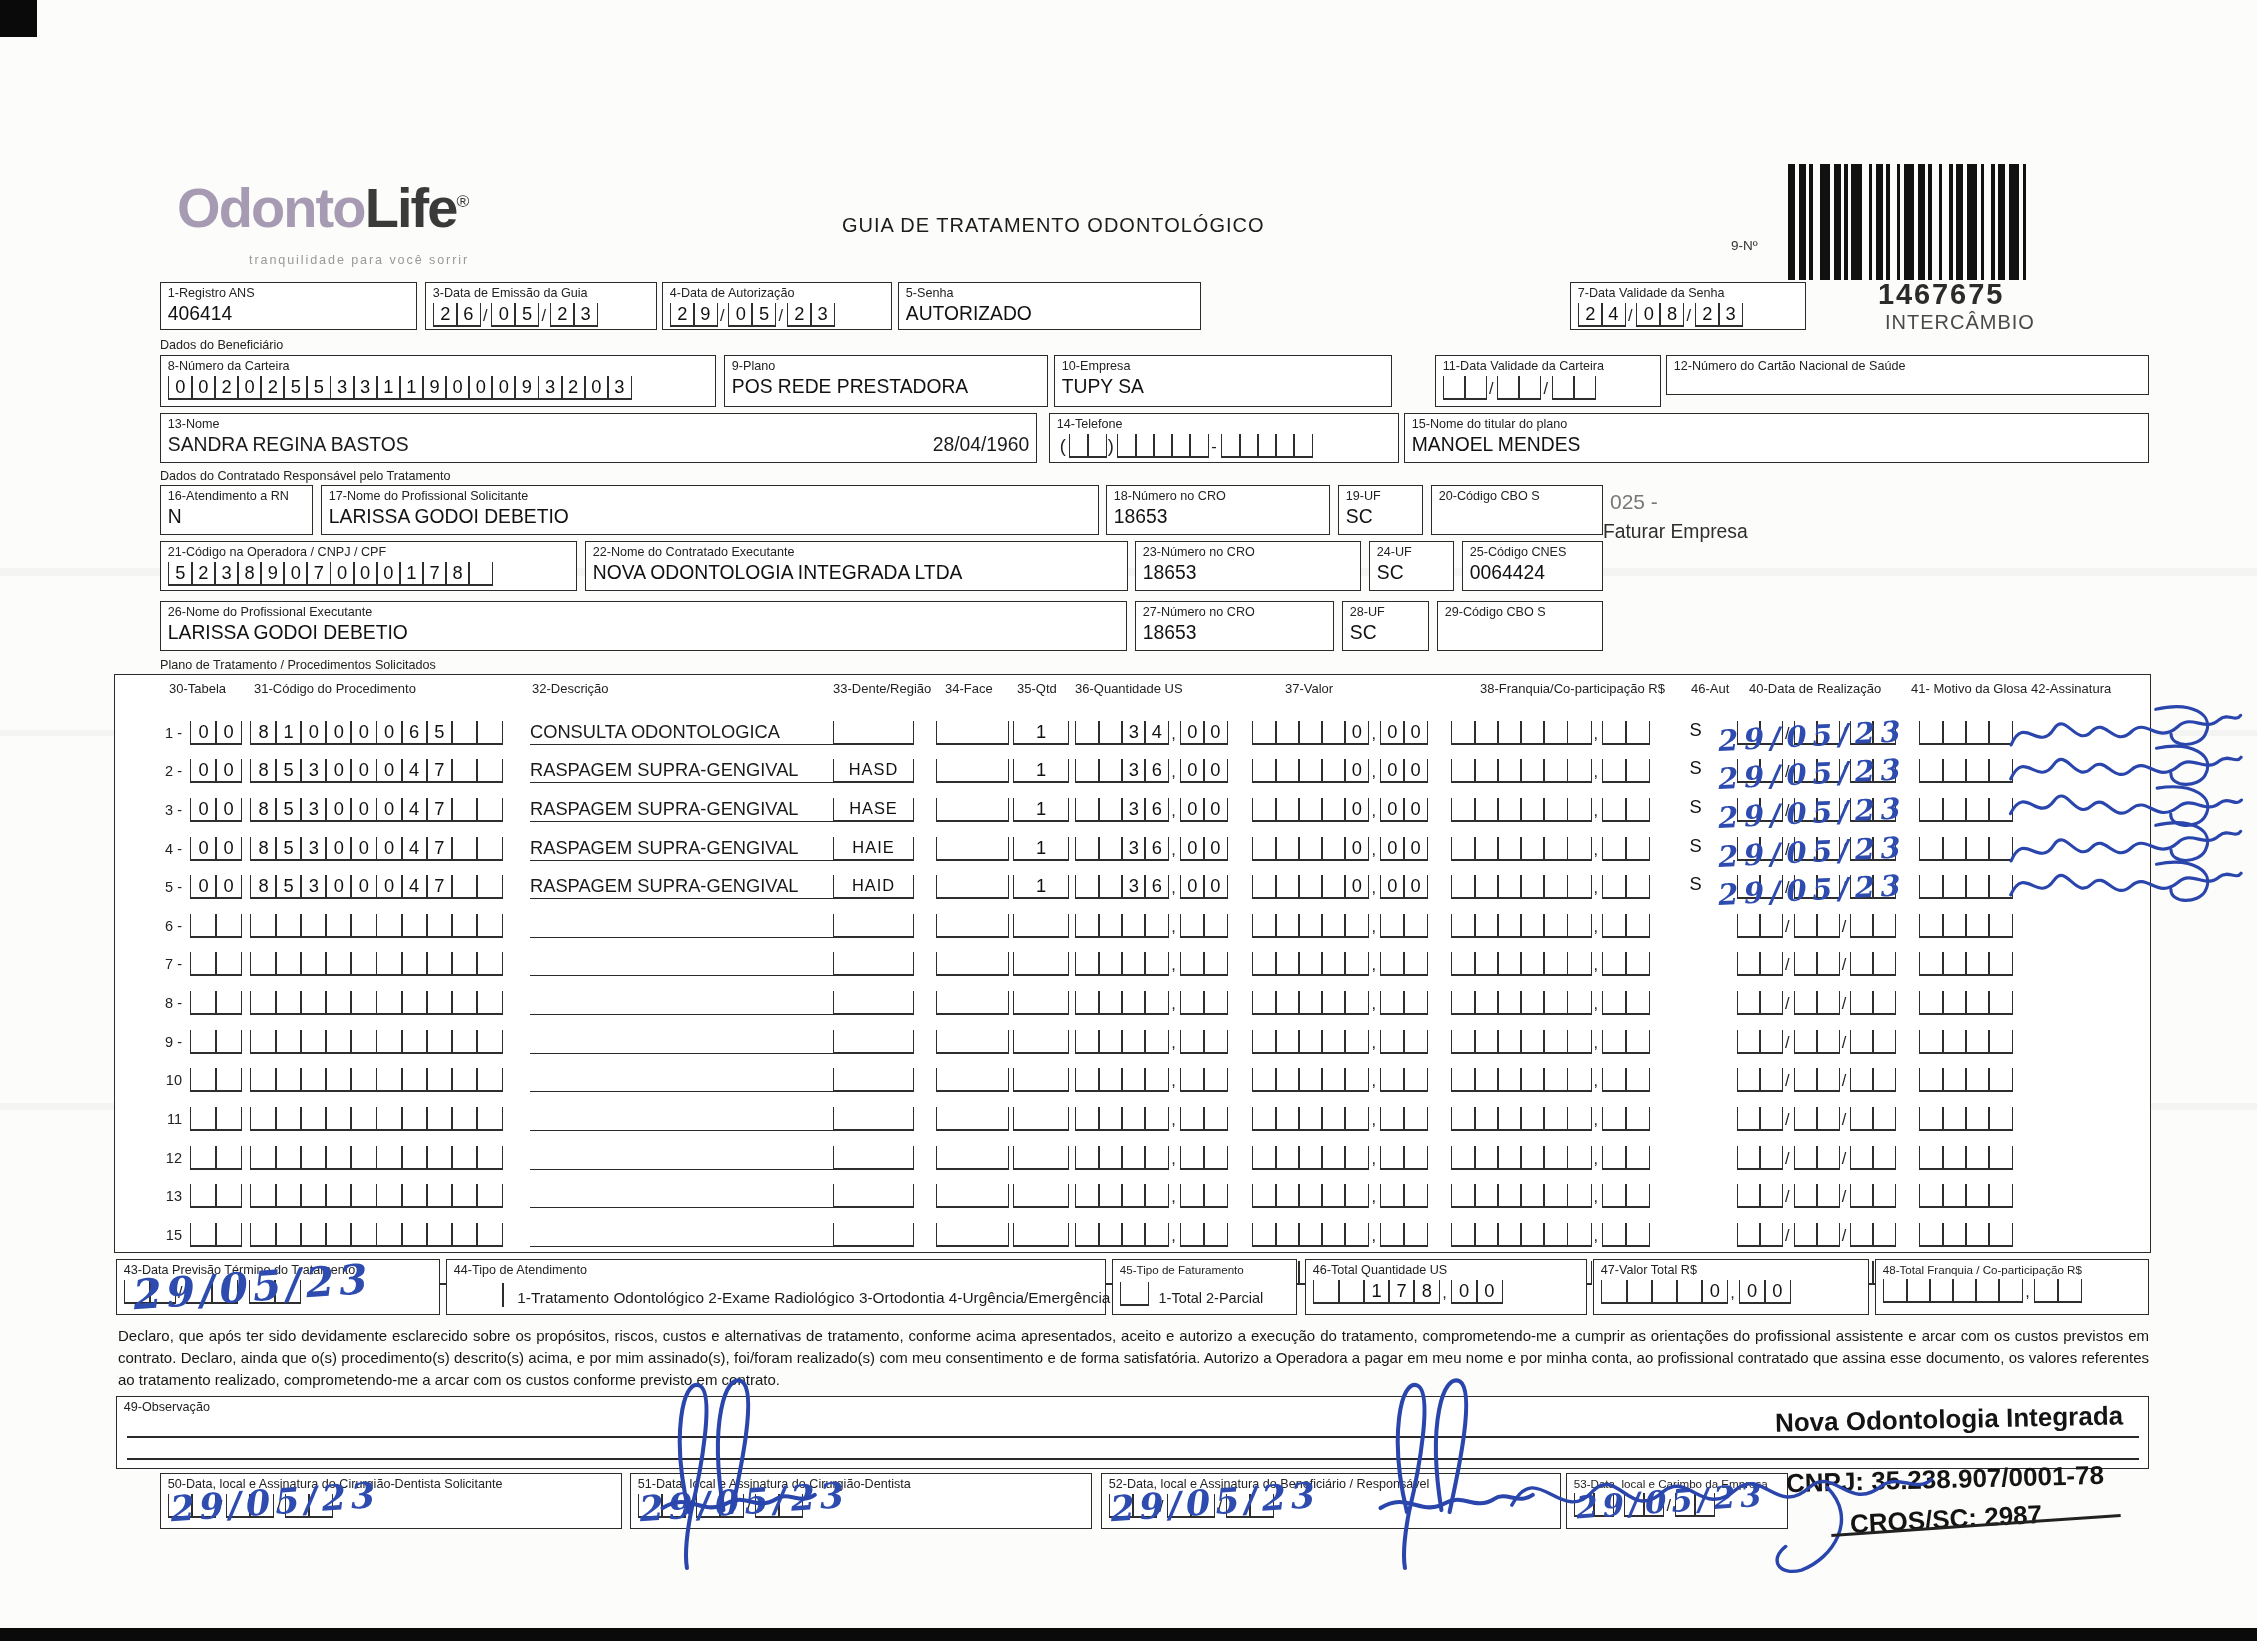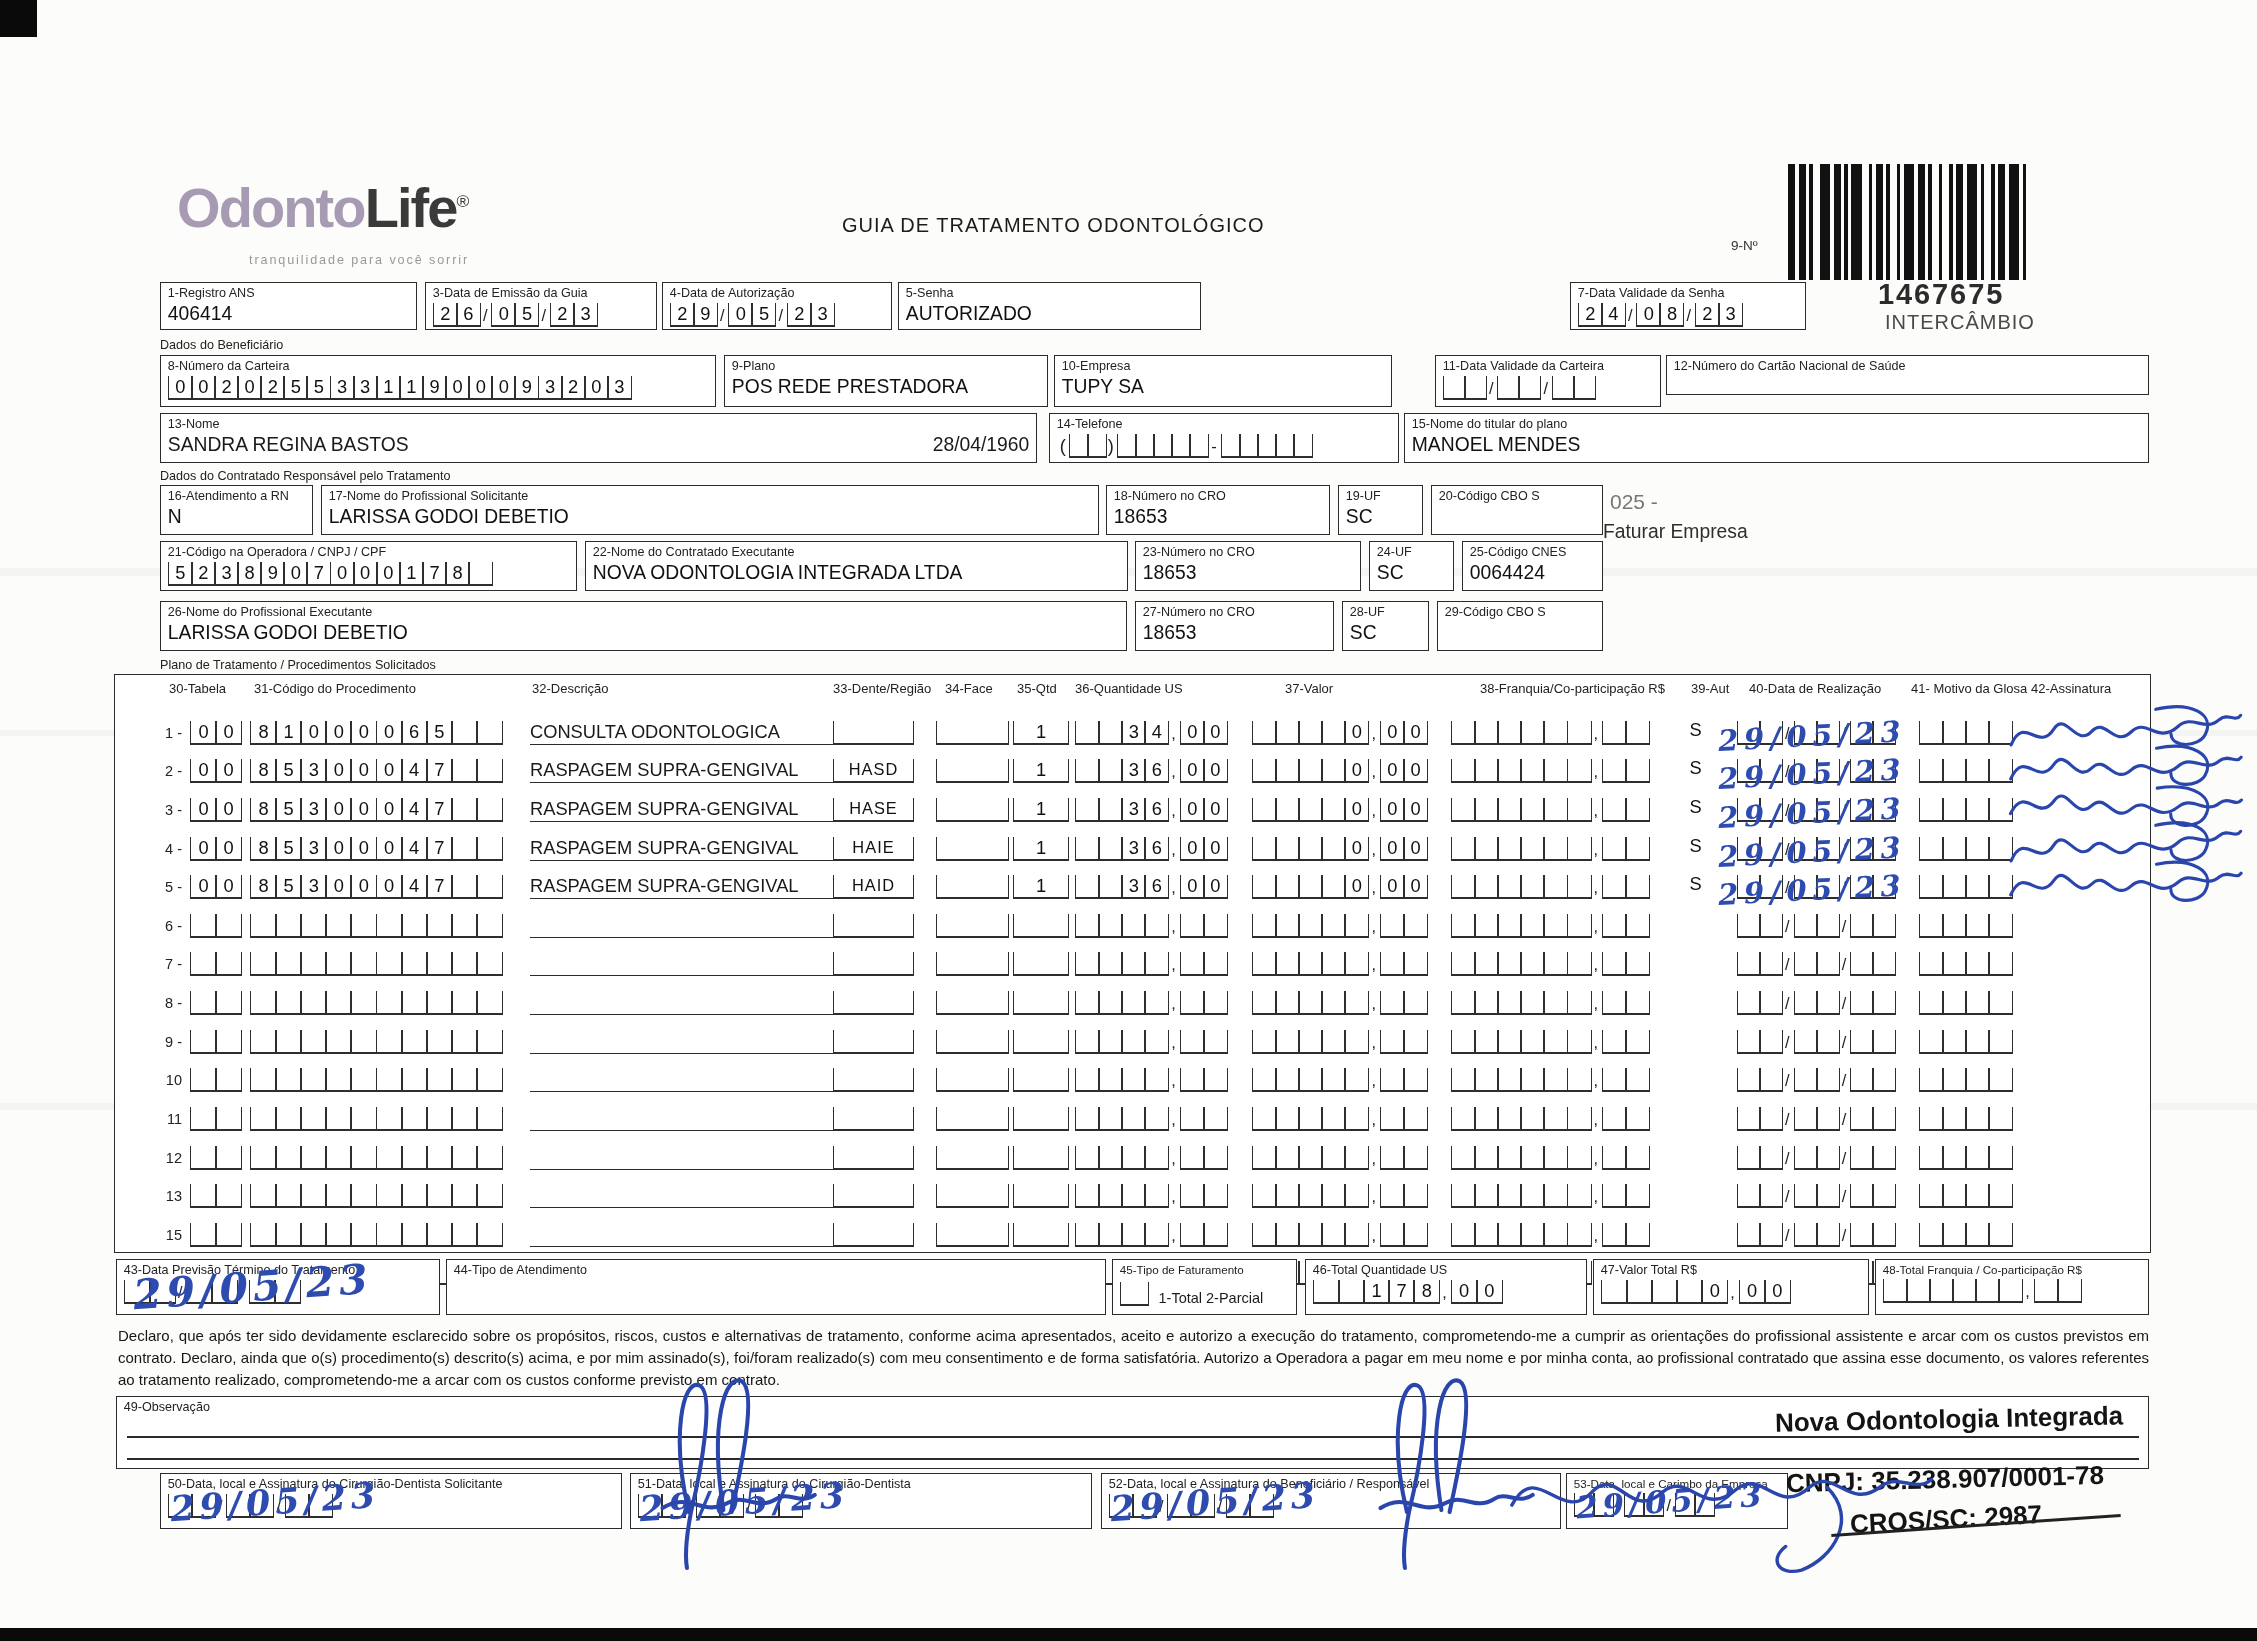--- a/index.html
+++ b/index.html
@@ -342,21 +342,21 @@
   <div id="ttable">
       <span class="thead" style="left: 54px;">30-Tabela</span>
       <span class="thead" style="left: 139px;">31-Código do Procedimento</span>
       <span class="thead" style="left: 417px;">32-Descrição</span>
       <span class="thead" style="left: 718px;">33-Dente/Região</span>
       <span class="thead" style="left: 830px;">34-Face</span>
       <span class="thead" style="left: 902px;">35-Qtd</span>
       <span class="thead" style="left: 960px;">36-Quantidade US</span>
       <span class="thead" style="left: 1170px;">37-Valor</span>
       <span class="thead" style="left: 1365px;">38-Franquia/Co-participação R$</span>
-      <span class="thead" style="left: 1576px;">39-Aut</span>
+      <span class="thead" style="left: 1576px;">46-Aut</span>
       <span class="thead" style="left: 1634px;">40-Data de Realização</span>
       <span class="thead" style="left: 1796px;">41- Motivo da Glosa</span>
       <span class="thead" style="left: 1916px;">42-Assinatura</span>
       <div class="trow" style="top: 35px;">
         <span class="rnum">1 -</span>
         <span class="comb" style="left: 75px;">
           <span class="cell" style="width: 27px;">0</span>
           <span class="cell" style="width: 27px;">0</span>
         </span>
         <span class="comb" style="left: 135px;">
@@ -1450,20 +1450,24 @@
         <span class="cell" style="width: 27px;"></span>
         <span class="sep">/</span>
         <span class="cell" style="width: 27px;"></span>
         <span class="cell" style="width: 27px;"></span>
       </span>
   </div>
   <div class="hw hw-date" style="left:133px;top:1263px;font-size:41px;">29/05/23</div>
 
   <div class="fbox" style="left:446px;top:1259px;width:660px;height:56px;">
     <div class="flabel">44-Tipo de Atendimento</div>
+    <div style="margin-top:5.8px;display:flex;align-items:flex-end;">
+      <span class="checkbox" style="margin-left:48px;"></span>
+      <span class="optiontext" style="margin-left:13.5px;">1-Tratamento Odontológico  2-Exame Radiológico  3-Ortodontia  4-Urgência/Emergência</span>
+    </div>
   </div>
   <div class="fbox" style="left:1112px;top:1259px;width:185px;height:56px;">
     <div class="flabel sm">45-Tipo de Faturamento</div>
     <div style="margin-top:5.8px;display:flex;align-items:flex-end;">
       <span class="checkbox"></span>
       <span class="optiontext" style="margin-left:9.7px;font-size:14.5px;">1-Total  2-Parcial</span>
     </div>
   </div>
   <div class="fbox" style="left:1305px;top:1259px;width:282px;height:56px;">
     <div class="flabel">46-Total Quantidade US</div>

